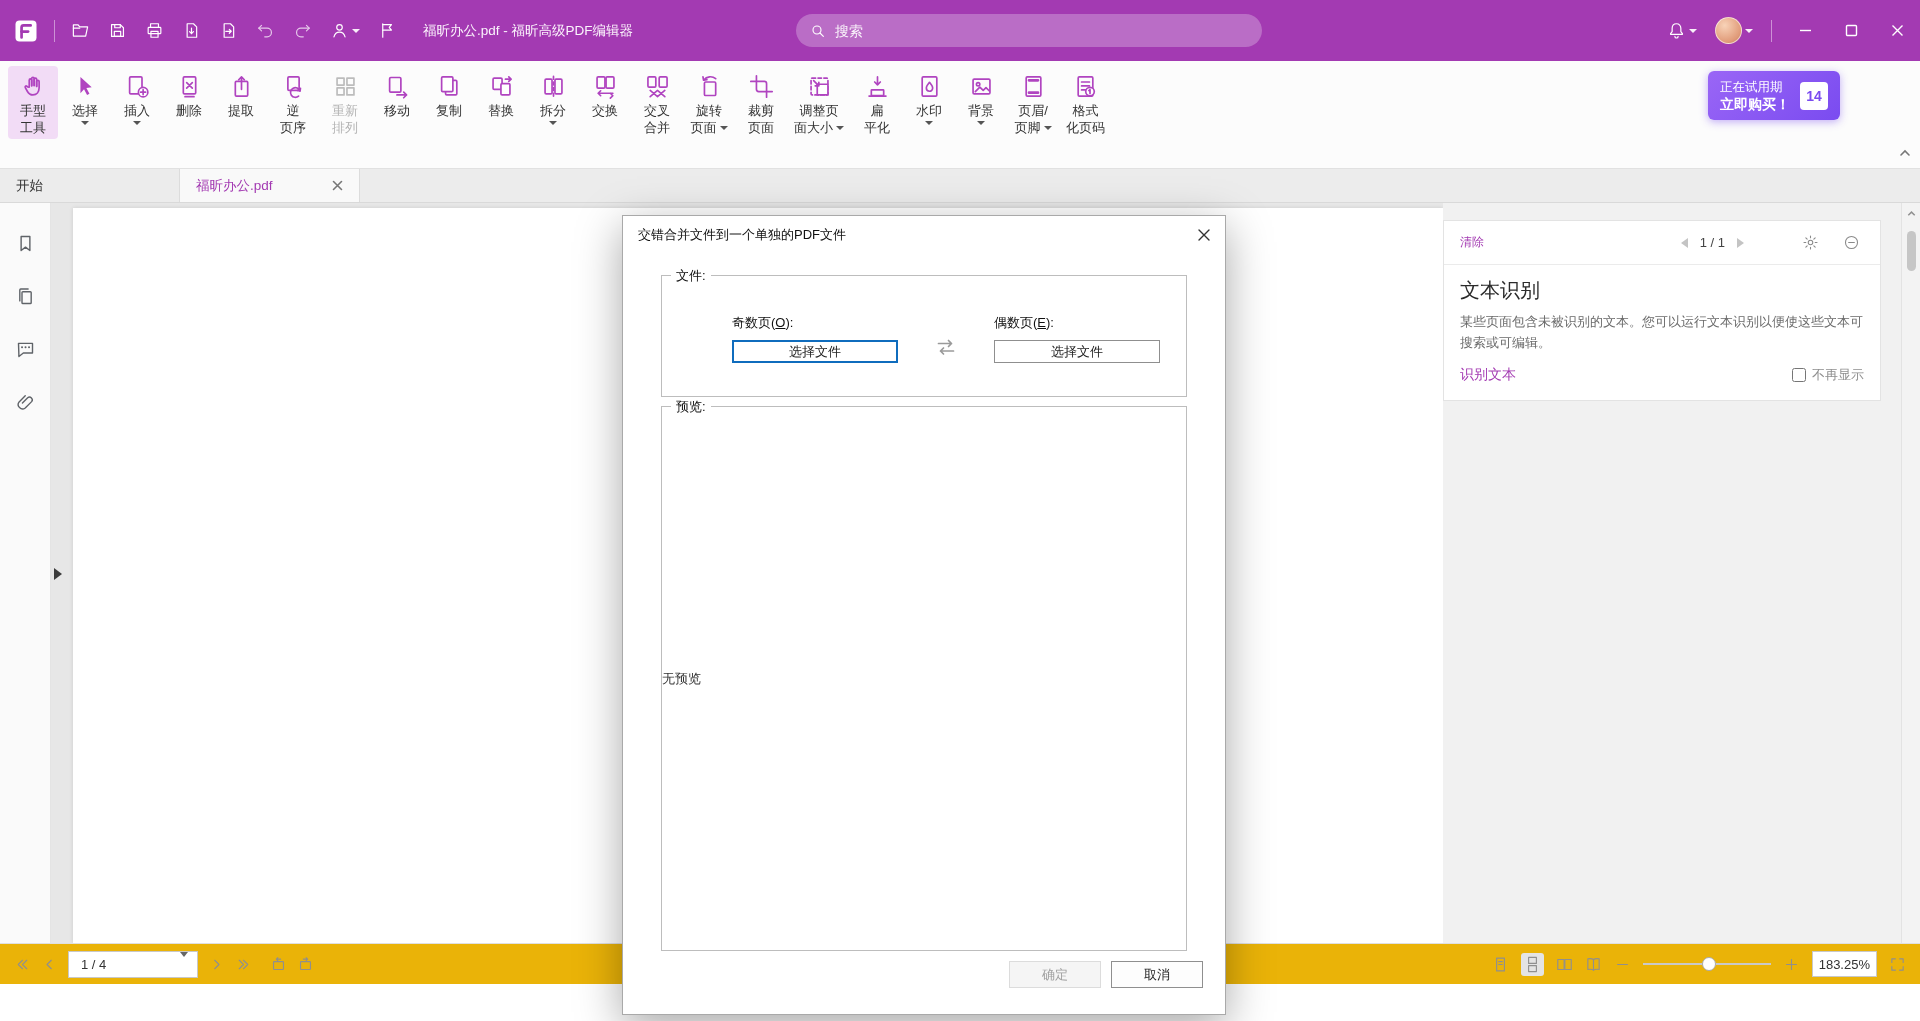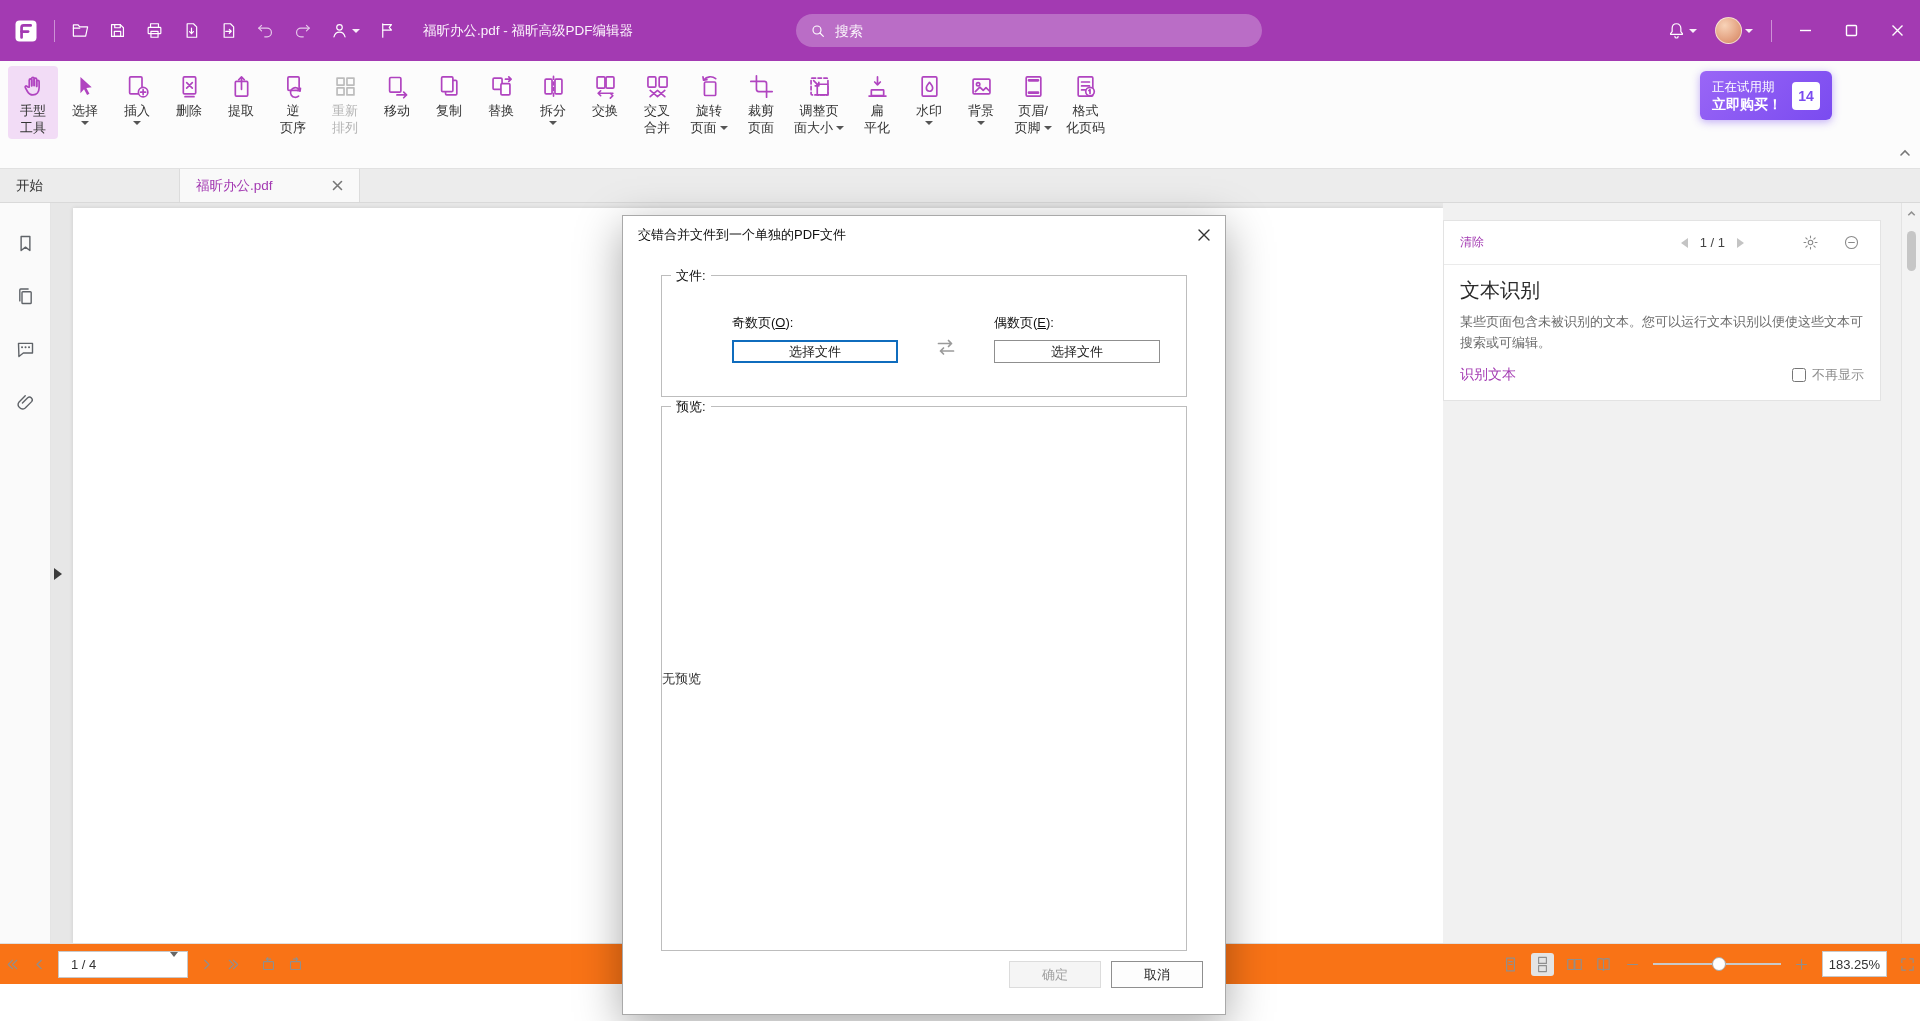--- a/index.html
+++ b/index.html
@@ -36,21 +36,21 @@
   
   .ribbon { height:108px; background:#fcfcfc; border-bottom:1px solid #e1e1e1; display:flex; align-items:flex-start; padding:5px 6px 0 8px; gap:2px; position:relative; }
   .ritem { display:flex; flex-direction:column; align-items:center; min-width:50px; padding:5px 6px 3px; border-radius:4px; color:#333; font-size:13px; line-height:17px; cursor:pointer; text-align:center; }
   .ritem.active { background:#f2dcf6; }
   .ritem.disabled { color:#b2b2b2; cursor:default; }
   .ric { height:31px; display:flex; align-items:center; justify-content:center; }
   .ric svg { width:27px; height:27px; stroke:#b044c0; fill:none; stroke-width:1.5; stroke-linecap:round; stroke-linejoin:round; }
   .ritem.disabled .ric svg { stroke:#bcbcbc; }
   .rl2wrap { display:flex; align-items:center; gap:3px; }
   .caret-g { width:0; height:0; border-left:4px solid transparent; border-right:4px solid transparent; border-top:4px solid #555; margin-top:2px; }
-  .trial { position:absolute; right:88px; top:10px; height:49px; border-radius:6px; background:linear-gradient(135deg,#9a66f6,#7a4bf0); color:#fff; display:flex; align-items:center; gap:10px; padding:0 12px; box-shadow:0 2px 8px rgba(122,75,240,.45); cursor:pointer; }
+  .trial { position:absolute; right:80px; top:10px; height:49px; border-radius:6px; background:linear-gradient(135deg,#9a66f6,#7a4bf0); color:#fff; display:flex; align-items:center; gap:10px; padding:0 12px; box-shadow:0 2px 8px rgba(122,75,240,.45); cursor:pointer; }
   .trial-l1 { font-size:12.5px; line-height:16px; }
   .trial-l2 { font-size:14px; font-weight:bold; line-height:18px; }
   .trial-badge { width:28px; height:28px; background:#fff; color:#7a4bf0; font-weight:bold; display:flex; align-items:center; justify-content:center; border-radius:4px; font-size:14px; }
   .ribbon-collapse { position:absolute; right:8px; bottom:8px; background:none; border:none; cursor:pointer; }
   .ribbon-collapse svg { width:14px; height:14px; stroke:#777; fill:none; stroke-width:1.6; stroke-linecap:round; }
 
   
   .tabbar { height:34px; background:#ececec; display:flex; align-items:stretch; border-bottom:1px solid #d9d9d9; }
   .tab { display:flex; align-items:center; padding:0 16px; font-size:13.5px; color:#333; border-right:1px solid #dcdcdc; min-width:180px; cursor:pointer; }
   .tab.active { background:#f9f9f9; color:#a33ab2; justify-content:space-between; }
@@ -87,21 +87,21 @@
   .dont-show { margin-left:auto; display:flex; align-items:center; gap:6px; font-size:13px; color:#8f8f8f; cursor:pointer;padding-left:21px; }
   .dont-show input { width:14px; height:14px; }
 
   
   .vscrollbar { width:19px; background:#f3f3f3; border-left:1px solid #e3e3e3; position:relative; }
   .vscroll-up { position:absolute; top:5px; left:0; right:0; display:flex; justify-content:center; background:none; border:none; cursor:pointer; }
   .vscroll-up svg { width:11px; height:11px; stroke:#909090; fill:none; stroke-width:1.6; }
   .vthumb { position:absolute; top:28px; left:5px; width:9px; height:40px; background:#c6c6c6; border-radius:5px; cursor:pointer; }
 
   
-  .statusbar { height:41px; background:#f97316; border-top:1px solid #e0e0e0; display:flex; align-items:center; padding:0 4px; gap:10px; }
+  .statusbar { height:41px; background:#eab308; border-top:1px solid #e0e0e0; display:flex; align-items:center; padding:0 14px; gap:10px; }
   .sbtn { background:none; border:none; cursor:pointer; display:flex; align-items:center; }
   .sb-ic svg { width:17px; height:17px; stroke:#8f8f8f; fill:none; stroke-width:1.6; stroke-linecap:round; stroke-linejoin:round; }
   .page-combo { width:130px; height:27px; border:1px solid #c8c8c8; background:#fff; display:flex; align-items:center; padding-left:12px; font-size:13px; color:#333; cursor:pointer; }
   .combo-caret { margin-left:auto; padding:0 9px; }
   .caret-d { width:0; height:0; border-left:4px solid transparent; border-right:4px solid transparent; border-top:5px solid #666; }
   .sb-right { margin-left:auto; display:flex; align-items:center; gap:12px; }
   .view-btn.activeview { background:#e4e4e4; border-radius:3px; padding:3px; }
   .zoom-slider { width:128px; height:2px; background:#c9c9c9; position:relative; cursor:pointer; }
   .zoom-thumb { position:absolute; left:46%; top:-6px; width:14px; height:14px; border:1px solid #aaa; background:#fff; border-radius:50%; }
   .zoom-box { min-width:62px; height:26px; border:1px solid #c8c8c8; background:#fff; display:flex; align-items:center; justify-content:center; font-size:13px; color:#333; padding:0 6px; }

